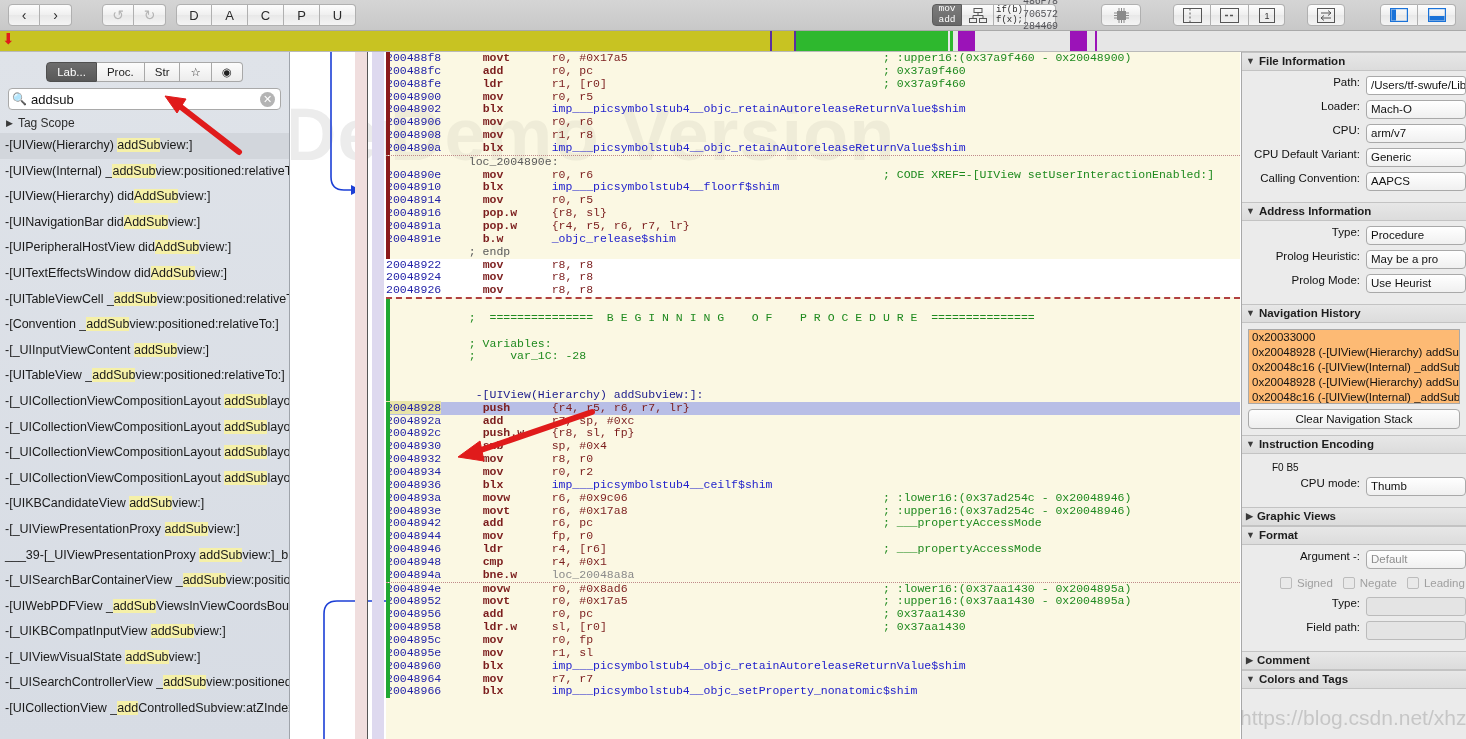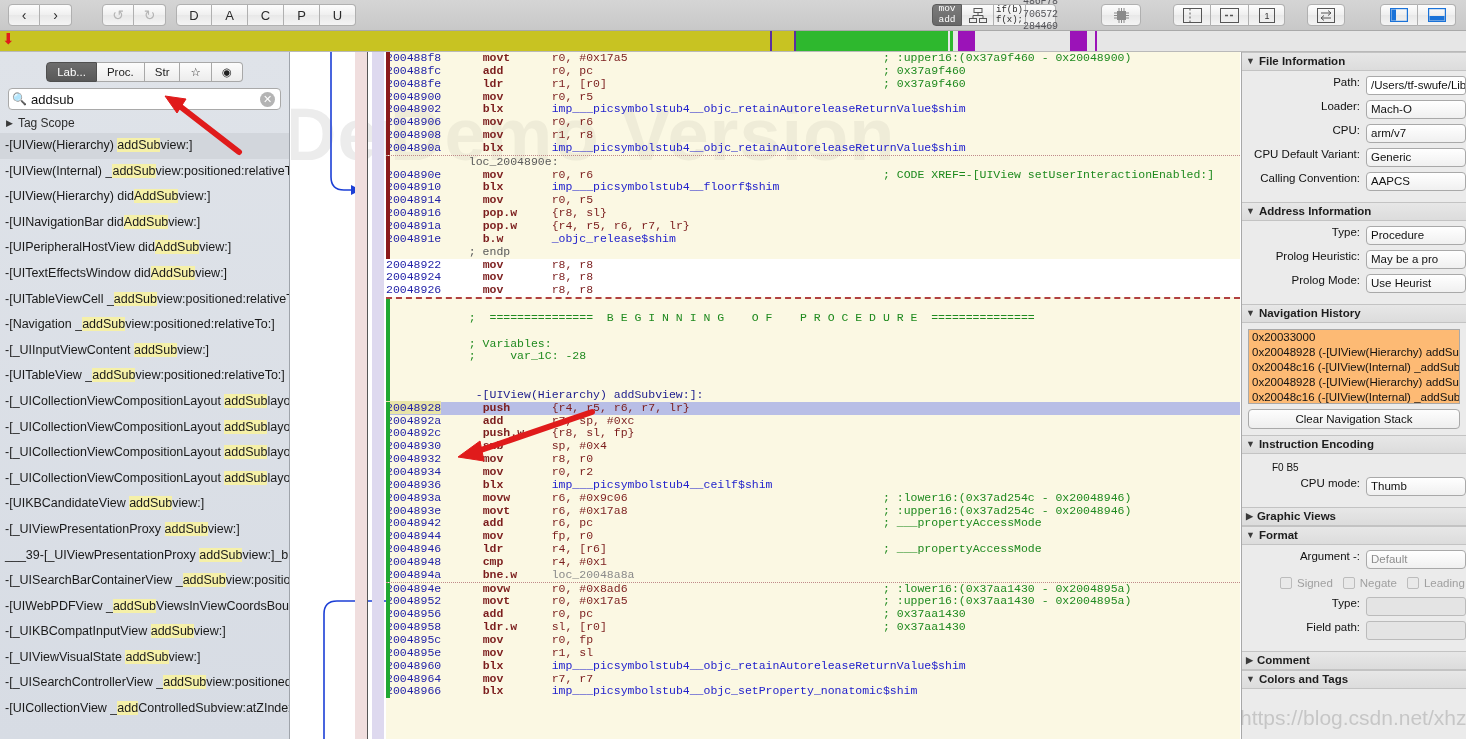--- a/index.html
+++ b/index.html
@@ -397,21 +397,21 @@
     </div>
 
     <div class="sym-list" id="sym-list">
         <div class="sym-item sel"><span>-[UIView(Hierarchy) </span><span class="hl">addSub</span><span>view:]</span></div>
         <div class="sym-item"><span>-[UIView(Internal) _</span><span class="hl">addSub</span><span>view:positioned:relativeTo</span></div>
         <div class="sym-item"><span>-[UIView(Hierarchy) did</span><span class="hl">AddSub</span><span>view:]</span></div>
         <div class="sym-item"><span>-[UINavigationBar did</span><span class="hl">AddSub</span><span>view:]</span></div>
         <div class="sym-item"><span>-[UIPeripheralHostView did</span><span class="hl">AddSub</span><span>view:]</span></div>
         <div class="sym-item"><span>-[UITextEffectsWindow did</span><span class="hl">AddSub</span><span>view:]</span></div>
         <div class="sym-item"><span>-[UITableViewCell _</span><span class="hl">addSub</span><span>view:positioned:relativeTo</span></div>
-        <div class="sym-item"><span>-[Navigation _</span><span class="hl">addSub</span><span>view:positioned:relativeTo:]</span></div>
+        <div class="sym-item"><span>-[Convention _</span><span class="hl">addSub</span><span>view:positioned:relativeTo:]</span></div>
         <div class="sym-item"><span>-[_UIInputViewContent </span><span class="hl">addSub</span><span>view:]</span></div>
         <div class="sym-item"><span>-[UITableView _</span><span class="hl">addSub</span><span>view:positioned:relativeTo:]</span></div>
         <div class="sym-item"><span>-[_UICollectionViewCompositionLayout </span><span class="hl">addSub</span><span>layout:f</span></div>
         <div class="sym-item"><span>-[_UICollectionViewCompositionLayout </span><span class="hl">addSub</span><span>layout:f</span></div>
         <div class="sym-item"><span>-[_UICollectionViewCompositionLayout </span><span class="hl">addSub</span><span>layout:f</span></div>
         <div class="sym-item"><span>-[_UICollectionViewCompositionLayout </span><span class="hl">addSub</span><span>layout:f</span></div>
         <div class="sym-item"><span>-[UIKBCandidateView </span><span class="hl">addSub</span><span>view:]</span></div>
         <div class="sym-item"><span>-[_UIViewPresentationProxy </span><span class="hl">addSub</span><span>view:]</span></div>
         <div class="sym-item"><span>___39-[_UIViewPresentationProxy </span><span class="hl">addSub</span><span>view:]_block_</span></div>
         <div class="sym-item"><span>-[_UISearchBarContainerView _</span><span class="hl">addSub</span><span>view:positioned</span></div>

